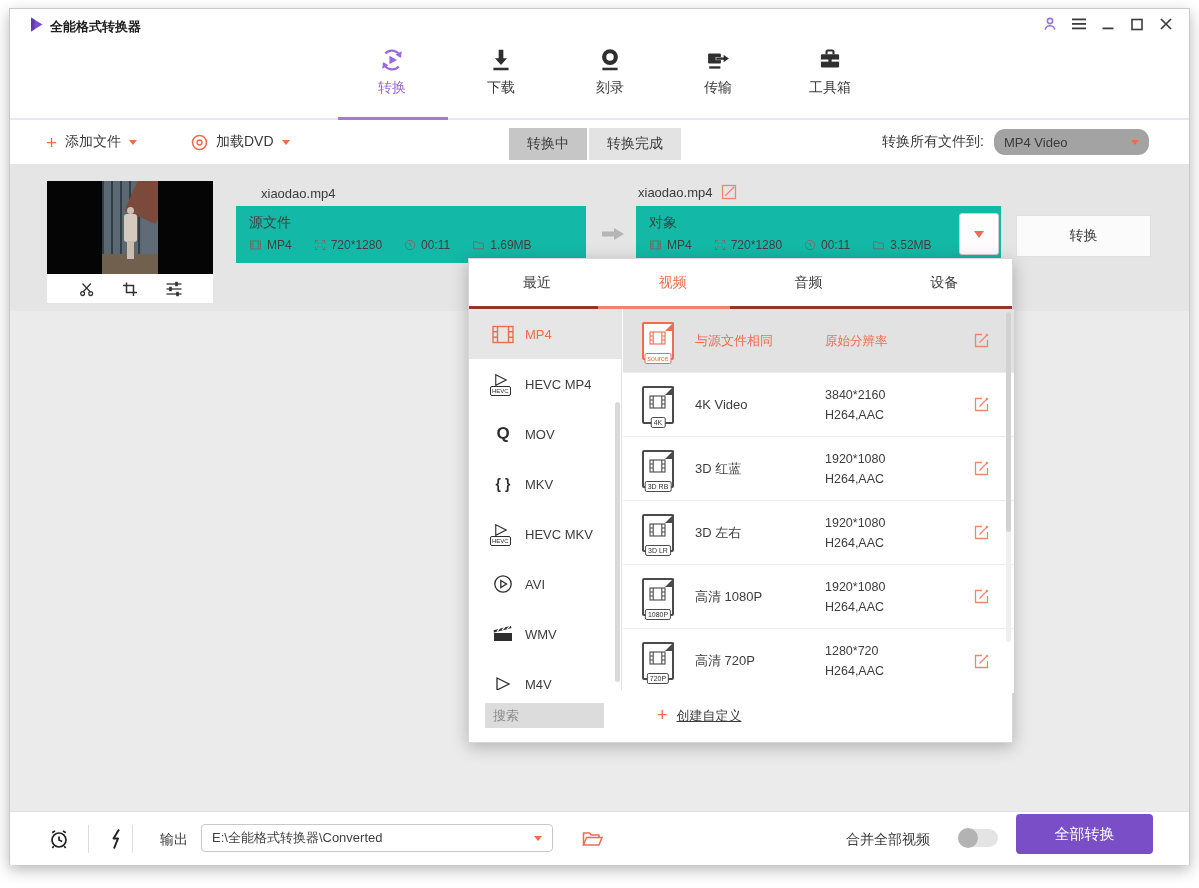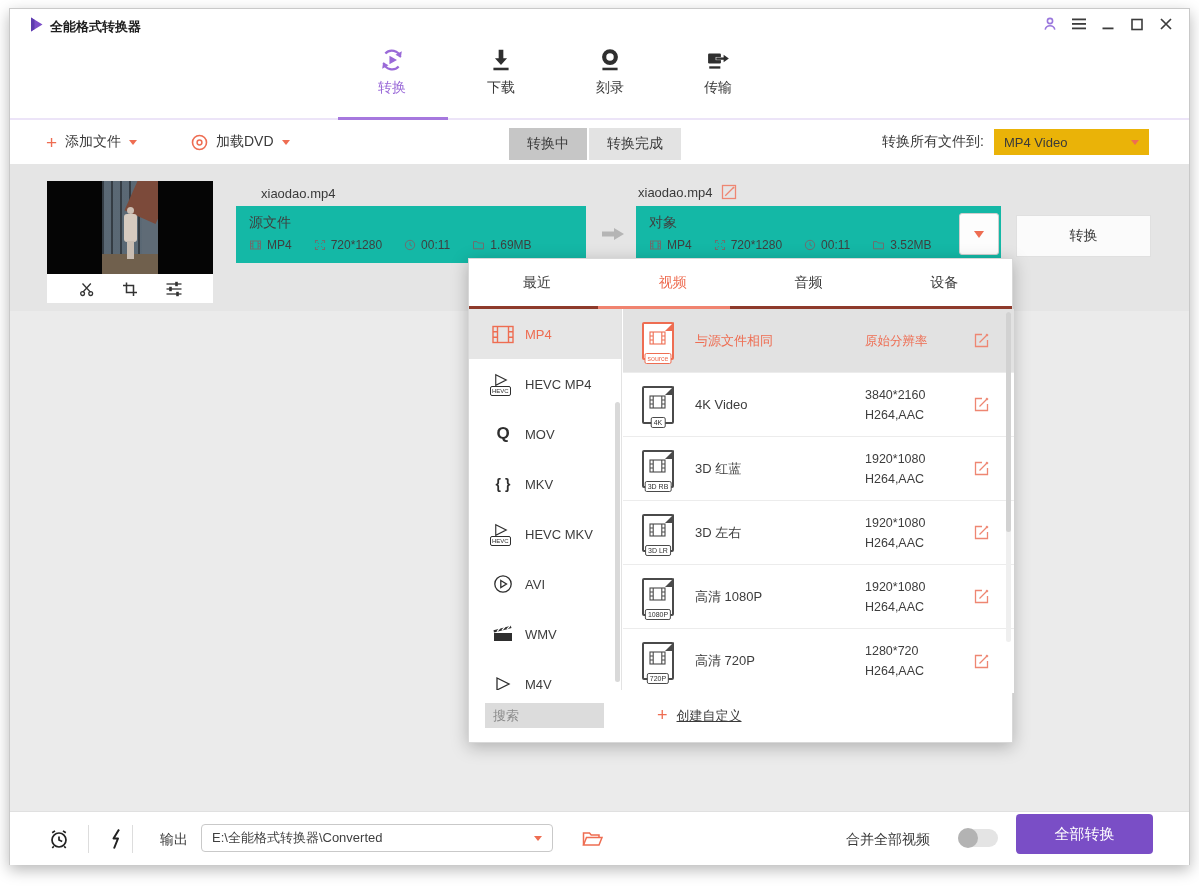--- a/index.html
+++ b/index.html
@@ -33,21 +33,21 @@
   .toolbar{ position:absolute; top:111px; left:0; right:0; height:44px; background:#fff; }
   .tb-group{ position:absolute; top:0; height:44px; display:flex; align-items:center; gap:8px; cursor:default; }
   .tb-label{ font-size:14px; color:#3a3a3a; }
   .plus-glyph{ color:#ee6d52; font-size:19px; line-height:19px; font-weight:400; }
   .caret{ width:0; height:0; border-left:4px solid transparent; border-right:4px solid transparent; border-top:5px solid #ee6d52; }
   .queue-tabs{ position:absolute; left:499px; top:8px; display:flex; gap:2px; }
   .queue-tab{ height:28px; padding:16px 18px; font-size:14px; color:#3c3c3c; display:flex; align-items:center; background:#e3e3e3; }
   .queue-tab.active{ background:#c6c6c6; }
   .convert-to{ position:absolute; right:0; top:0; height:44px; display:flex; align-items:center; }
   .convert-to-label{ font-size:14px; color:#3a3a3a; margin-right:10px; }
-  .convert-to-select{ width:155px; height:26px; background:#eab308; border-radius:0; display:flex; align-items:center; padding:0 10px; margin-right:40px; font-size:13px; color:#3a3a3a;justify-content:space-between; }
+  .convert-to-select{ width:155px; height:26px; background:#a3a3a3; border-radius:11px; display:flex; align-items:center; padding:0 10px; margin-right:40px; font-size:13px; color:#3a3a3a;justify-content:space-between; }
   .convert-to-select .caret{ margin-left:auto; }
   
   .file-row{ position:absolute; top:155px; left:0; right:0; height:147px; background:#e5e5e5; }
   .thumb{ position:absolute; left:37px; top:17px; width:166px; height:122px; background:#fff; }
   .thumb-black{ position:absolute; top:0; left:0; right:0; height:93px; background:#050505; overflow:hidden; }
   .thumb-photo{ position:absolute; left:55px; top:0; width:56px; height:93px; background:#5f6b76; overflow:hidden; }
   .photo-brick{ position:absolute; right:-8px; top:-6px; width:34px; height:44px; background:#7c4a3a; transform:rotate(24deg); }
   .photo-glass{ position:absolute; left:0; top:0; width:40px; height:75px;
      background:repeating-linear-gradient(90deg, rgba(10,14,18,.5) 0 2px, rgba(90,104,116,.9) 2px 9px); }
   .photo-floor{ position:absolute; left:0; bottom:0; width:100%; height:20px; background:#70604d; }
@@ -91,21 +91,21 @@
   .preset-row{ height:64px; display:flex; align-items:center; padding-left:19px; border-bottom:1px solid #ececec; background:#fff; }
   .preset-row.selected{ background:#e2e2e2; }
   .preset-ic{ position:relative; width:32px; height:38px; border:2px solid #4a4a4a; border-radius:2px; flex:0 0 32px; background:#fff; }
   .preset-ic .fold2{ position:absolute; right:-2px; top:-2px; width:0; height:0; border-top:9px solid transparent; border-right:9px solid #4a4a4a; }
   .preset-ic svg{ position:absolute; left:5px; top:7px; }
   .preset-badge{ position:absolute; left:50%; bottom:-6px; transform:translateX(-50%); background:#fff; border:1px solid #4a4a4a; border-radius:2px; font-size:7px; line-height:9px; padding:0 2px; color:#2e2e2e; white-space:nowrap; }
   .preset-row.selected .preset-ic{ border-color:#ee6d52; }
   .preset-row.selected .preset-ic .fold2{ border-right-color:#ee6d52; }
   .preset-row.selected .preset-badge{ border-color:#ee6d52; color:#ee6d52; }
   .preset-name{ margin-left:21px; width:130px; font-size:13px; color:#3d3d3d; }
-  .preset-specs{ flex:1; font-size:12.5px; color:#3d3d3d; line-height:20px;margin-left:40px; }
+  .preset-specs{ flex:1; font-size:12.5px; color:#3d3d3d; line-height:20px; }
   .preset-row.selected .preset-name, .preset-row.selected .preset-specs{ color:#ee6d52; }
   .preset-edit{ margin-right:24px; width:18px; height:18px; display:flex; align-items:center; justify-content:center; }
   .preset-scroll-track{ position:absolute; left:537px; top:53px; width:5px; height:330px; background:#efefef; border-radius:3px; }
   .preset-scroll-thumb{ position:absolute; left:537px; top:53px; width:5px; height:220px; background:#d2d2d2; border-radius:3px; }
   .popup-footer{ position:absolute; left:0; bottom:0; height:52px; width:100%; background:#fff; }
   .search-input{ position:absolute; left:16px; top:13px; width:119px; height:25px; background:#dcdcdc; border:none; outline:none; padding:0 8px; font-size:13px; font-family:"Liberation Sans", sans-serif; color:#3c3c3c; }
   .search-input::placeholder{ color:#8a8a8a; }
   .create-custom{ position:absolute; left:188px; top:13px; height:25px; display:flex; align-items:center; gap:9px; }
   .create-custom .plus-glyph{ font-size:18px; }
   .create-custom-label{ font-size:13px; color:#3c3c3c;text-decoration:underline; }
@@ -197,20 +197,29 @@
   <div class="nav-tab" style="left:673px">
     <svg class="nav-ic" width="28" height="28" viewBox="0 0 24 24">
       <rect x="3.5" y="6.5" width="11" height="8.5" rx="1" fill="#2f2f2f"></rect>
       <rect x="10" y="9.4" width="5" height="2.7" fill="#fff"></rect>
       <path d="M10.5 10.8 h7" stroke="#2f2f2f" stroke-width="2"></path>
       <path d="M16.8 7.6 L21.3 10.8 L16.8 14 Z" fill="#2f2f2f"></path>
       <rect x="4.5" y="17.4" width="9.5" height="2" fill="#2f2f2f"></rect>
     </svg>
     <span class="nav-label">传输</span>
   </div>
+  <div class="nav-tab" style="left:785px">
+    <svg class="nav-ic" width="28" height="28" viewBox="0 0 24 24">
+      <path d="M9 7 V5 a1.2 1.2 0 0 1 1.2 -1.2 h3.6 A1.2 1.2 0 0 1 15 5 V7" fill="none" stroke="#2f2f2f" stroke-width="1.8"></path>
+      <rect x="4.2" y="7" width="15.6" height="11.5" rx="1.2" fill="#2f2f2f"></rect>
+      <rect x="4.2" y="11.6" width="15.6" height="1.8" fill="#fff"></rect>
+      <rect x="10.6" y="10.7" width="2.8" height="3.6" fill="#2f2f2f"></rect>
+    </svg>
+    <span class="nav-label">工具箱</span>
+  </div>
   <div class="nav-underline-track"></div>
   <div class="nav-underline-active"></div>
 
   <div class="toolbar">
     <div class="tb-group" style="left:36px">
       <span class="plus-glyph">+</span>
       <span class="tb-label">添加文件</span>
       <span class="caret"></span>
     </div>
     <div class="tb-group" style="left:181px">

